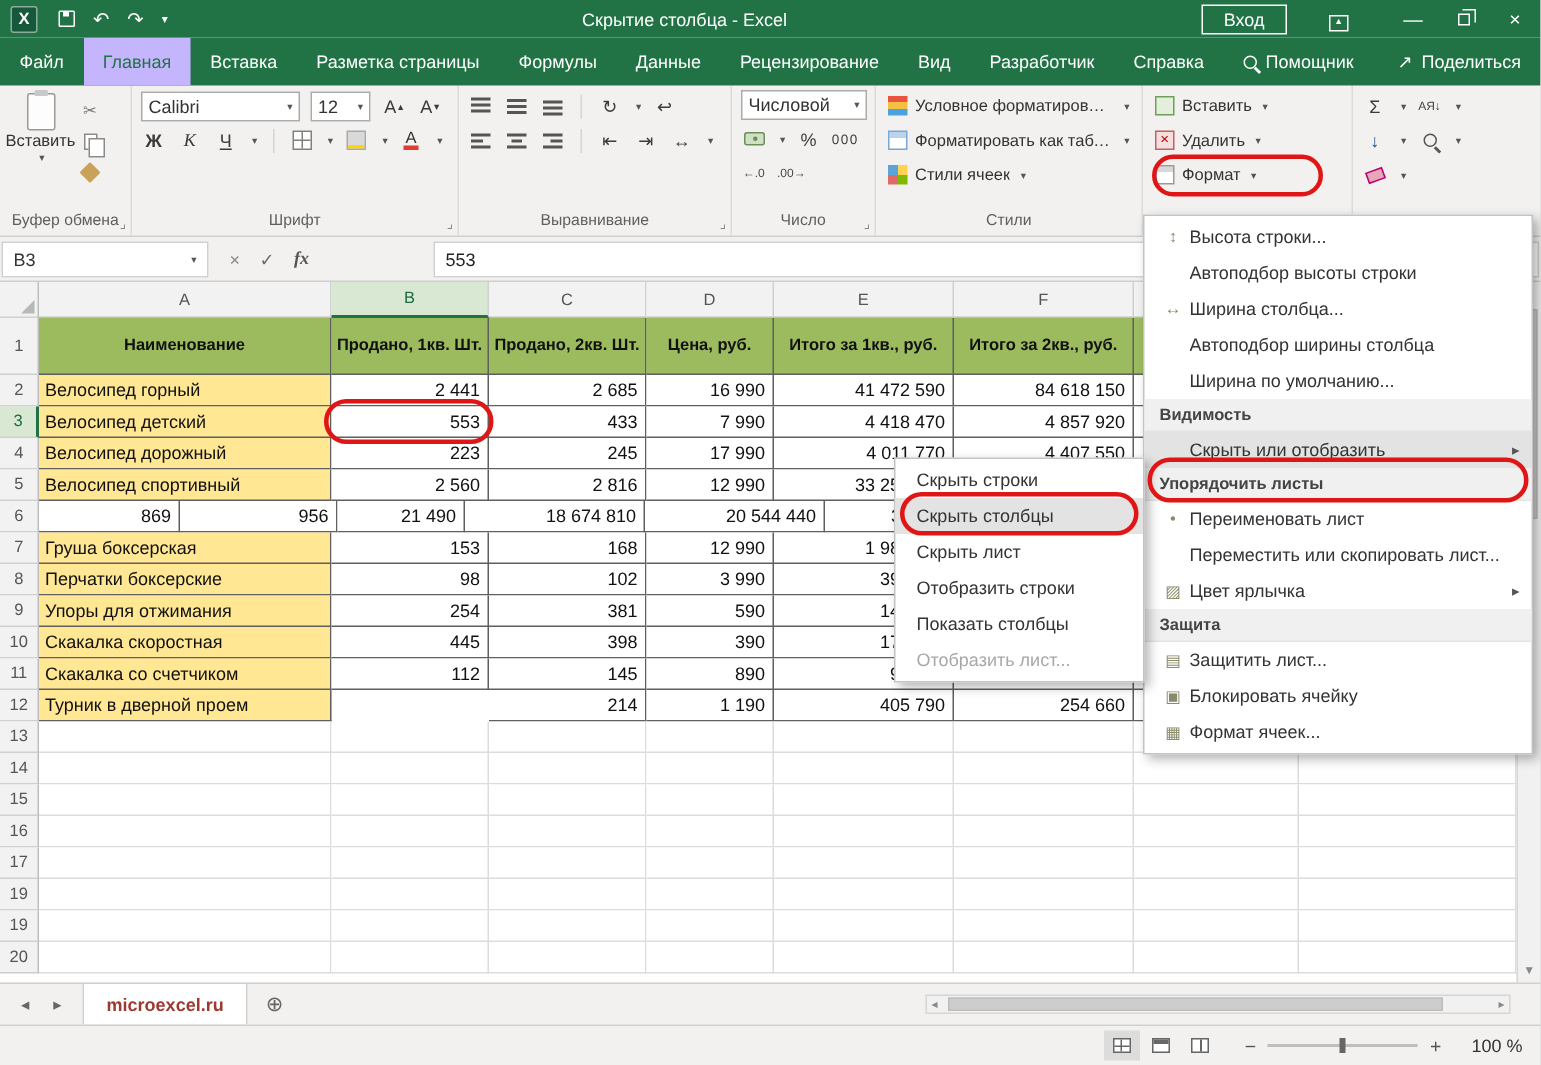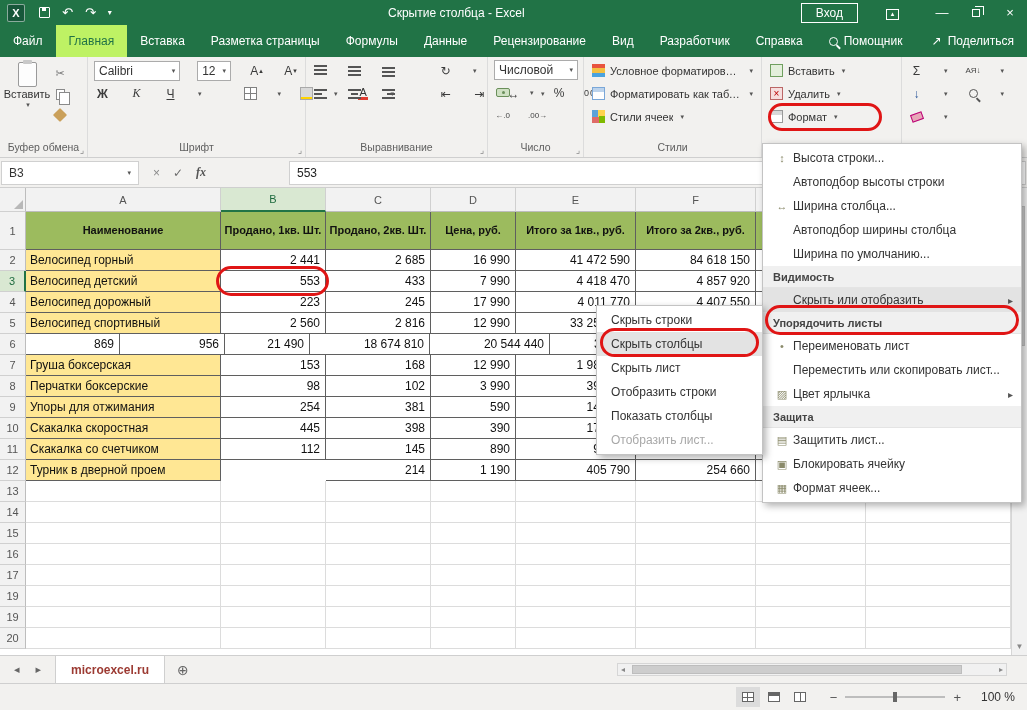--- a/index.html
+++ b/index.html
@@ -20,21 +20,21 @@
 .ribopt-icon{width:13px;height:11px;border:1px solid #fff;display:inline-flex;align-items:flex-start;justify-content:center;font-size:7px;line-height:8px}
 .winbtns{display:flex}
 .wbtn{width:34px;height:25px;display:flex;align-items:center;justify-content:center;font-size:13px}
 .restore-icon{width:8px;height:8px;border:1px solid #fff;position:relative;display:inline-block}
 .restore-icon::before{content:"";position:absolute;left:2px;top:-4px;width:8px;height:8px;border:1px solid #fff;border-bottom:none;border-left:none}
 
 
 .tabrow{position:absolute;left:0;top:25px;width:100%;height:32px;background:#217346;display:flex;align-items:stretch;z-index:9}
 .tabstrip{display:flex}
 .rtab{padding:0 13px;line-height:32px;color:#fff;font-size:12px;white-space:nowrap;display:flex;align-items:center;gap:6px}
-.rtab.active{background:#bef264;color:#217346}
+.rtab.active{background:#c4b5fd;color:#217346}
 .spacer{flex:1}
 .mag{position:relative;width:9px;height:9px;border:1.5px solid #fff;border-radius:50%;display:inline-block}
 .mag::after{content:"";position:absolute;right:-4px;bottom:-3px;width:5px;height:1.5px;background:#fff;transform:rotate(45deg)}
 .mag.dark{border-color:#555}
 .mag.dark::after{background:#555}
 
 
 .ribbon{position:absolute;left:0;top:57px;width:100%;height:101px;background:#f2f1ef;border-bottom:1px solid #cfcfcf;display:flex;z-index:5}
 .rgroup{position:relative;border-right:1px solid #dcdcdc;display:flex;flex-direction:column;flex:none}
 .g-body{flex:1;display:flex;padding:3px 4px}
@@ -42,21 +42,21 @@
 .g-label{height:16px;font-size:10.5px;color:#5f5f5f;display:flex;justify-content:center;align-items:flex-start;position:relative}
 .launcher{position:absolute;right:3px;bottom:2px;font-size:9px;color:#888}
 .bigbtn{width:46px;display:flex;flex-direction:column;align-items:center;color:#333;font-size:11px;gap:1px;padding-top:2px}
 .clip-icon{width:19px;height:25px;background:#fdfdfd;border:1px solid #9a9a9a;border-radius:2px;position:relative}
 .clip-icon::before{content:"";position:absolute;left:4px;top:-3px;width:9px;height:4px;background:#c9c9c9;border-radius:1px}
 .minicol{display:flex;flex-direction:column;gap:3px;padding-top:4px}
 .minibtn{width:20px;height:18px;display:flex;align-items:center;justify-content:center;font-size:11px;color:#777}
 .copy-ic{width:9px;height:11px;border:1px solid #8a8a8a;background:#fff;position:relative;display:inline-block}
 .copy-ic::after{content:"";position:absolute;left:2px;top:2px;width:9px;height:11px;border:1px solid #8a8a8a;background:#fff}
 .brush-ic{width:10px;height:10px;background:#caa05a;display:inline-block;transform:rotate(45deg);border-radius:1px}
-.fg-row{display:flex;align-items:center;gap:17px;height:21px}
+.fg-row{display:flex;align-items:center;gap:7px;height:21px}
 .combo{border:1px solid #ababab;background:#fff;display:flex;align-items:center;height:20px;padding:0 4px;font-size:12px;color:#333}
 .combo .dd{margin-left:auto}
 .dd{font-size:7px;color:#555;margin-left:2px}
 .tbtn{min-width:17px;height:19px;display:inline-flex;align-items:center;justify-content:center;font-size:12px;color:#3b3b3b}
 .tbtn.b{font-weight:bold}
 .tbtn.i{font-style:italic;font-family:"Liberation Serif",serif}
 .tbtn.u{text-decoration:underline}
 .supA{font-size:7px;margin-left:1px;font-weight:normal}
 .vsep{width:1px;height:16px;background:#d4d4d4;margin:0 3px}
 .ic-borders{width:13px;height:13px;border:1px solid #808080;background:linear-gradient(#808080,#808080) center/1px 100% no-repeat,linear-gradient(#808080,#808080) center/100% 1px no-repeat,#fff;display:inline-block}

